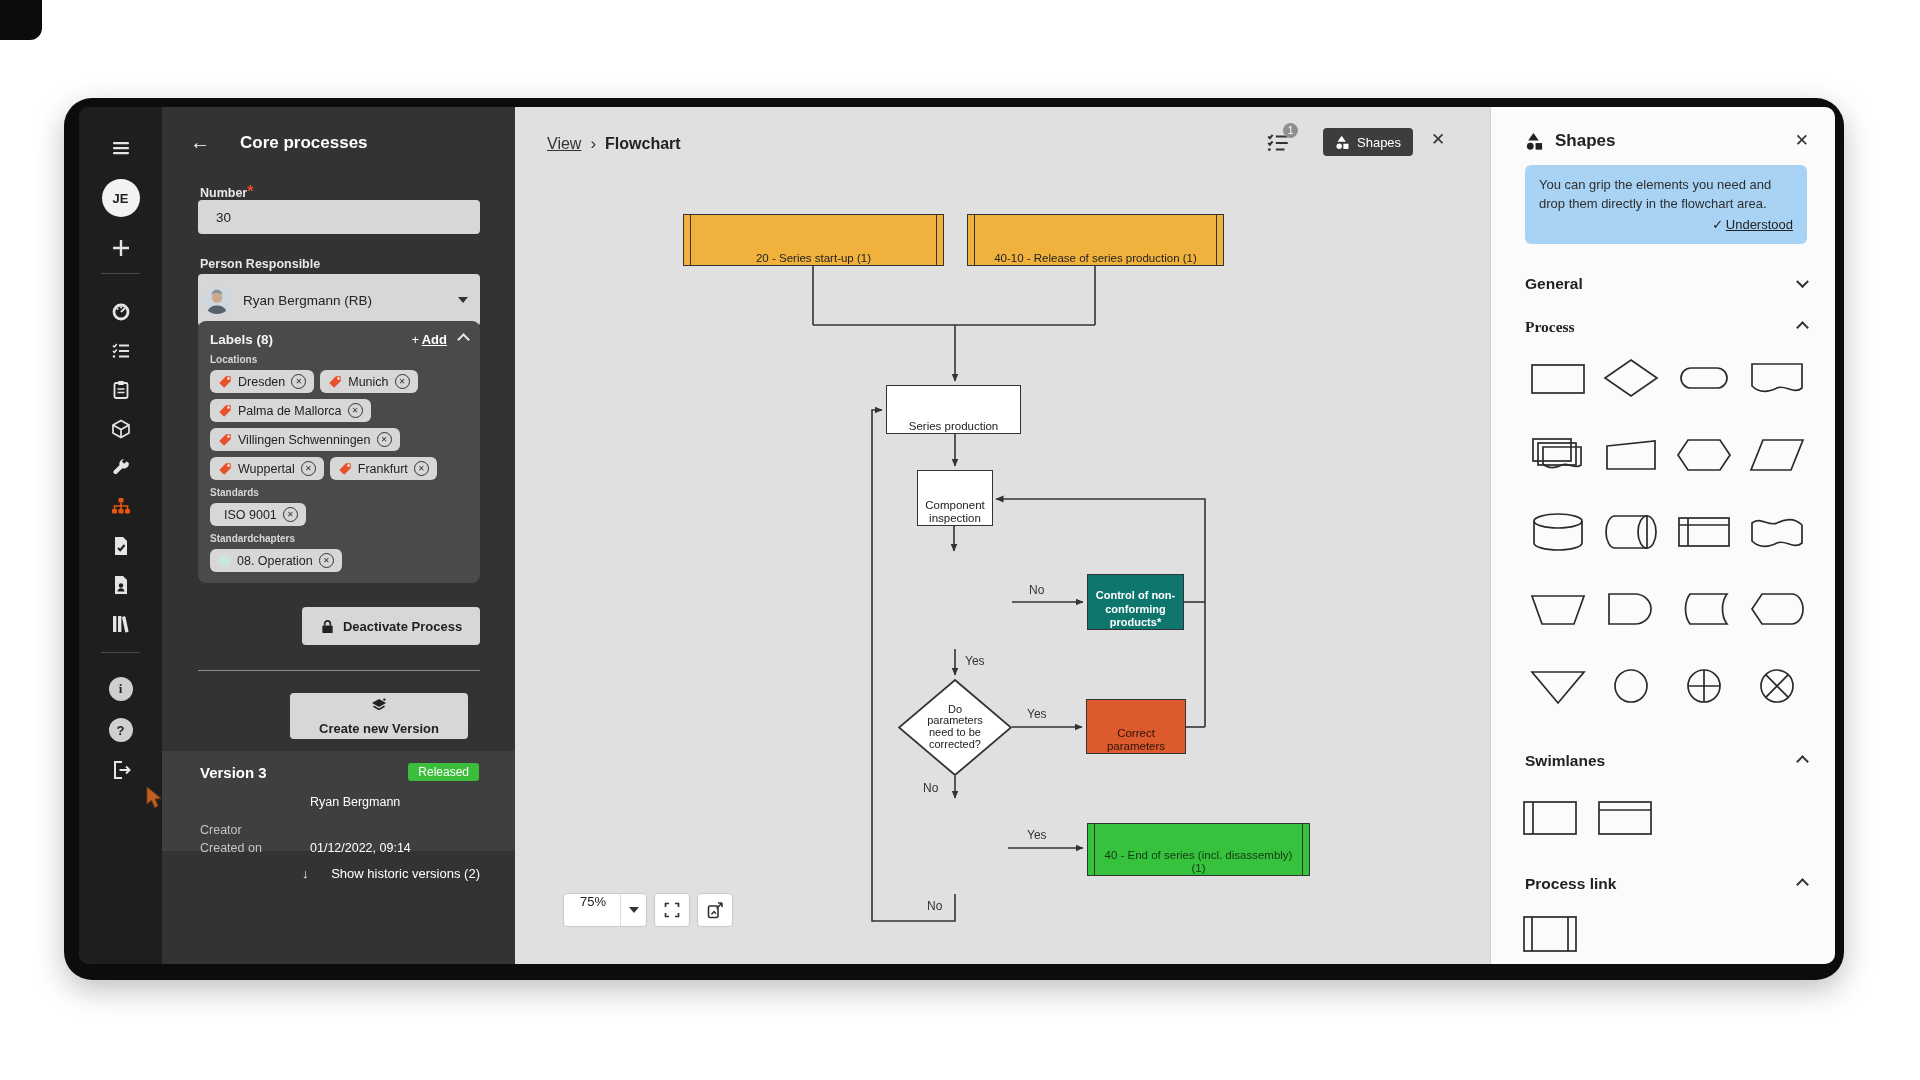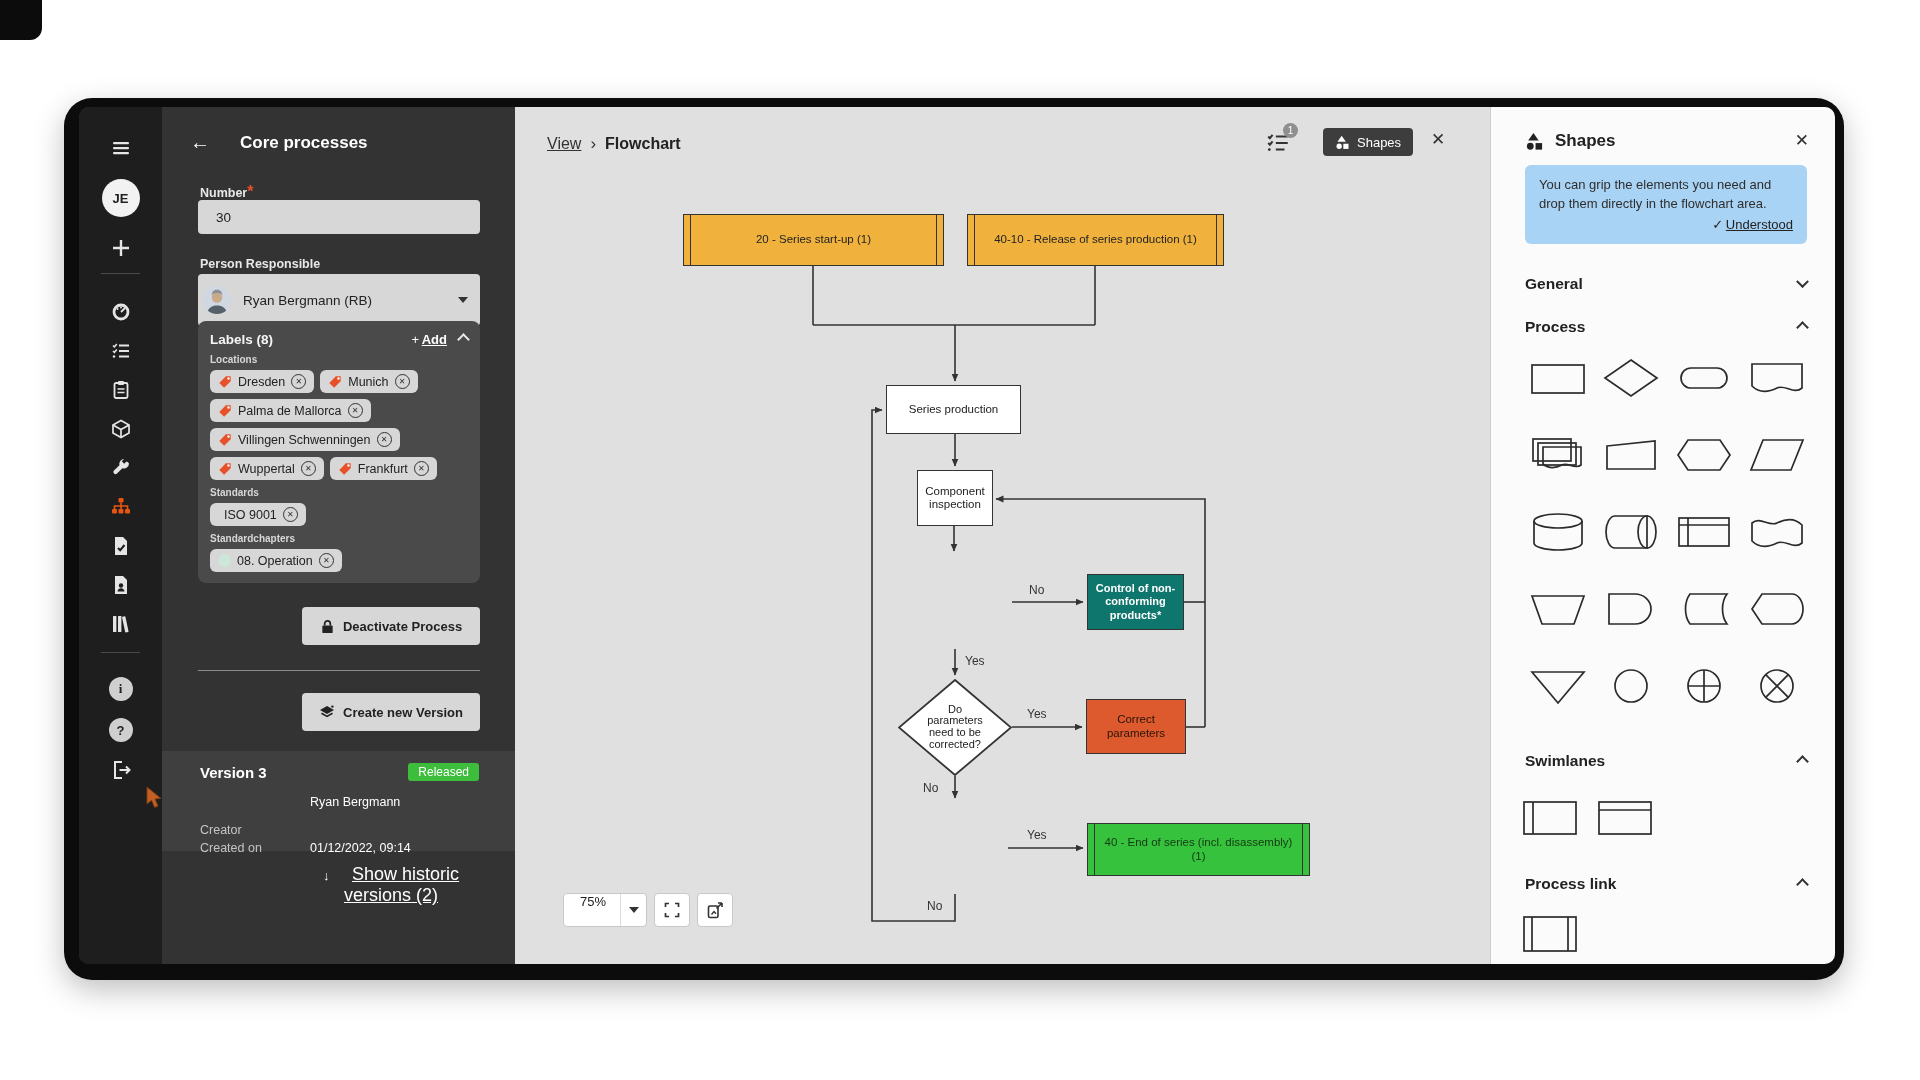--- a/index.html
+++ b/index.html
@@ -37,30 +37,30 @@
   .tags { display:flex; flex-wrap:wrap; gap:6px; }
   .tag { display:inline-flex; align-items:center; gap:6px; background:#d7d7d7; border-radius:6px; padding:4px 8px; font-size:12.5px; color:#222; }
   .tag-x { width:15px; height:15px; border:1.4px solid #333; border-radius:50%; font-size:8px; line-height:1; display:inline-flex; align-items:center; justify-content:center; color:#333; }
   .chip-dot { width:13px; height:13px; border-radius:50%; background:#c9ead9; opacity:.8; }
   .gray-btn { position:absolute; background:#d7d7d7; border-radius:4px; display:flex; align-items:center; justify-content:center; gap:8px; font-size:13px; font-weight:bold; color:#222; cursor:pointer; }
   .panel-div { position:absolute; height:1px; background:#8b8b8b; }
   .version-block { position:absolute; left:0; width:353px; background:#3f3f3f; padding:12px 36px 0 38px; }
   .badge-released { background:#3cbd3c; color:#fff; font-size:12px; border-radius:3px; padding:2px 10px; margin-left:auto; }
   .meta-label { color:#c4c4c4; font-size:12.5px; }
   .meta-val { color:#fff; font-size:12.5px; }
-  .hist-link { color:#fff; font-size:18px; text-decoration:underline; cursor:pointer;margin-left:20px; }
+  .hist-link { color:#fff; font-size:13px; cursor:pointer;margin-left:20px; }
 
   
   .canvas { position:relative; flex:none; width:975px; background:#e0e0e0; color:#222; }
   .crumb-link { font-size:16px; color:#333; text-decoration:underline; cursor:pointer; }
   .crumb-sep { font-size:17px; color:#333; margin:0 9px; }
   .crumb-cur { font-size:16px; font-weight:bold; color:#222; }
   .shapes-btn { position:absolute; background:#3d3d3d; color:#fff; border-radius:4px; height:28px; display:flex; align-items:center; gap:7px; padding:0 12px; font-size:13px; cursor:pointer; }
   .close-x { font-size:17px; color:#333; cursor:pointer; }
-  .node { position:absolute; display:flex; align-items:center; justify-content:center; text-align:center; border:1.5px solid #333; background:#fff; font-size:11.5px; line-height:1.15; color:#222; }
+  .node { position:absolute; display:flex; align-items:flex-end; justify-content:center; text-align:center; border:1.5px solid #333; background:#fff; font-size:11.5px; line-height:1.15; color:#222; }
   .subproc::before, .subproc::after { content:""; position:absolute; top:0; bottom:0; width:0; border-left:1.5px solid #333; }
   .subproc::before { left:6px; } .subproc::after { right:6px; }
   .amber { background:#f1b23d; }
   .redbox { background:#0f766e; color:#fff; font-weight:bold; font-size:11px; line-height:1.2; }
   .orgbox { background:#dd5a2e; color:#2a1407; font-size:11.5px; }
   .greenbox { background:#36c23c; color:#143a14; font-size:11.5px; }
   .diamond { position:absolute; }
   .diamond .dlab { position:absolute; left:50%; top:50%; transform:translate(-50%,-50%); width:72px; text-align:center; font-size:11px; line-height:1.08; color:#222; }
   .yn { position:absolute; font-size:12px; color:#333; }
   .zoomgrp { position:absolute; display:flex; align-items:center; gap:7px; }
@@ -305,21 +305,21 @@
     <div class="gray-btn" style="left:140px; top:500px; width:178px; height:38px;">
       <svg width="15" height="15" viewBox="0 0 16 16">
             <rect x="2.5" y="7" width="11" height="8" rx="1" fill="#222"></rect>
             <path d="M5 7V5a3 3 0 0 1 6 0v2" stroke="#222" stroke-width="1.8" fill="none"></path>
           </svg>
       <span>Deactivate Process</span>
     </div>
 
     <div class="panel-div" style="left:36px; width:282px; top:563px;"></div>
 
-    <div class="gray-btn" style="left:140px; top:586px; width:178px; height:38px;">
+    <div class="gray-btn" style="left:128px; top:586px; width:178px; height:46px;flex-direction:column;">
       <svg width="16" height="16" viewBox="0 0 16 16">
             <path d="M8 2 15 6 8 10 1 6z" fill="#222"></path>
             <path d="M2.5 9.2 8 12.4l5.5-3.2" stroke="#222" stroke-width="1.6" fill="none"></path>
             <circle cx="13.4" cy="2.6" r="1.2" fill="#222"></circle>
           </svg>
       <span>Create new Version</span>
     </div>
 
     <div class="version-block" style="top:644px; height:100px;">
       <div style="display:flex; align-items:center;">
@@ -471,21 +471,21 @@
     <div class="info-box" style="left:34px; top:58px; width:282px;">
       <span>You can grip the elements you need and drop them directly in the flowchart area.</span>
       <span class="understood"><span>✓ </span><u>Understood</u></span>
     </div>
 
     <div class="sec-head" style="top:168px;">
       <span class="sec-title">General</span>
       <span class="chev down"></span>
     </div>
 
-    <div class="sec-head" style="top:211px;">
+    <div class="sec-head" style="top:211px;font-family:Liberation Serif, serif;">
       <span class="sec-title">Process</span>
       <span class="chev up"></span>
     </div>
 
     <div class="shape-grid" style="top:250px;">
       <div class="shape-cell">
             <svg viewBox="0 0 58 42">
               <rect class="sgl" x="3" y="8" width="52" height="28"></rect>
             </svg>
           </div>

